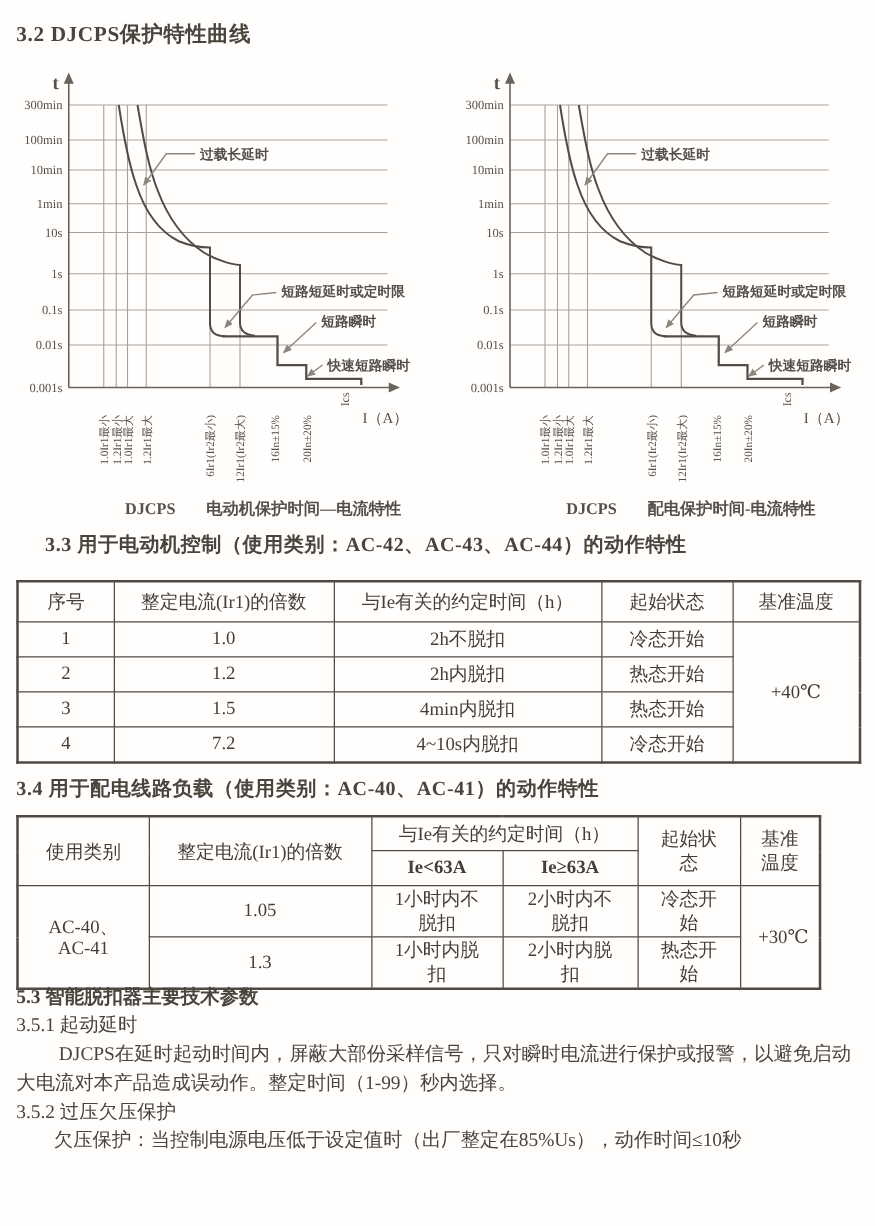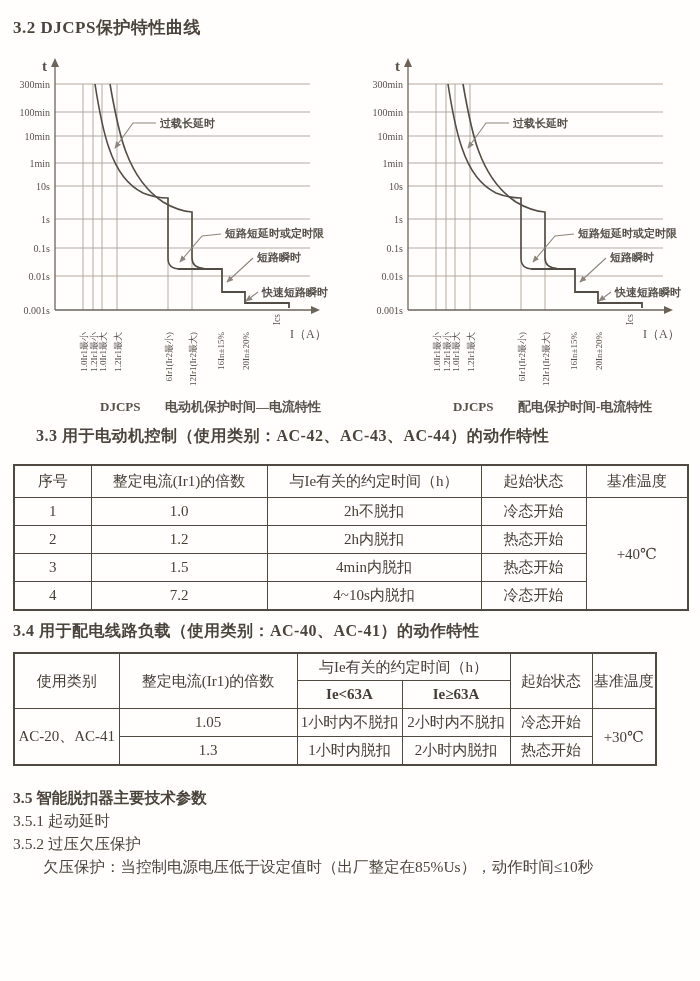--- a/index.html
+++ b/index.html
@@ -12,21 +12,21 @@
   #s32{left:13px;top:16px;font-size:17px;}
   #s33{left:13px;top:426px;font-size:16px;margin-left:23px;}
   #s34{left:13px;top:621px;font-size:16px;}
   figure.chart{position:absolute;margin:0;padding:0;}
   #chart-motor{left:10px;top:55px;}
   #chart-dist{left:363px;top:55px;}
   svg{overflow:visible;display:block;}
   table{position:absolute;border-collapse:collapse;table-layout:fixed;
         font-size:15px;color:#443e37;background:#fffefd;}
   th,td{border:1.6px solid #504941;text-align:center;font-weight:normal;
-        padding:1px 1px;overflow:hidden;}
+        padding:1px 14px;overflow:hidden;}
   #table-motor{left:13px;top:464px;width:674px;border:2px solid #504941;}
   #table-motor thead th{height:29px;}
   #table-motor tbody td{height:25px;}
   #table-dist{left:13px;top:652px;width:642px;border:2px solid #504941;}
   #table-dist thead tr.h1 th{height:24px;}
   #table-dist thead tr.h2 th{height:25px;font-weight:bold;}
   #table-dist tbody td{height:25px;}
   .textblock{position:absolute;left:13px;top:786px;width:676px;
              font-size:15.5px;line-height:23px;}
   .textblock div,.textblock p{margin:0;}
@@ -229,36 +229,37 @@
         <th rowspan="2">起始状态</th>
         <th rowspan="2">基准温度</th>
       </tr>
       <tr class="h2">
         <th>Ie&lt;63A</th>
         <th>Ie≥63A</th>
       </tr>
     </thead>
     <tbody>
       <tr>
-        <td rowspan="2">AC-20、AC-41</td>
+        <td rowspan="2">AC-40、AC-41</td>
         <td>1.05</td>
         <td>1小时内不脱扣</td>
         <td>2小时内不脱扣</td>
         <td>冷态开始</td>
         <td rowspan="2">+30℃</td>
       </tr>
       <tr>
         <td>1.3</td>
         <td>1小时内脱扣</td>
         <td>2小时内脱扣</td>
         <td>热态开始</td>
       </tr>
     </tbody>
   </table>
 
   <div class="textblock">
-    <div class="sec2" style="font-weight:bold">3.5 智能脱扣器主要技术参数</div>
+    <div class="sec2" style="font-weight:bold">5.3 智能脱扣器主要技术参数</div>
     <div>3.5.1 起动延时</div>
+    <p class="para">DJCPS在延时起动时间内，屏蔽大部份采样信号，只对瞬时电流进行保护或报警，以避免启动大电流对本产品造成误动作。整定时间（1-99）秒内选择。</p>
     <div>3.5.2 过压欠压保护</div>
     <div class="indent">欠压保护：当控制电源电压低于设定值时（出厂整定在85%Us），动作时间≤10秒</div>
   </div>
 
 </div>
 
 </body></html>

